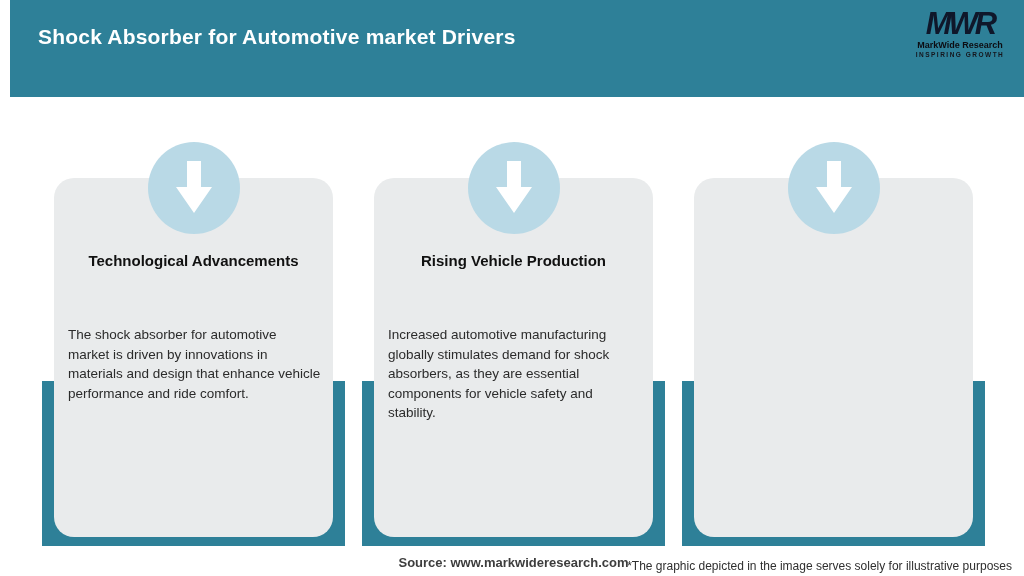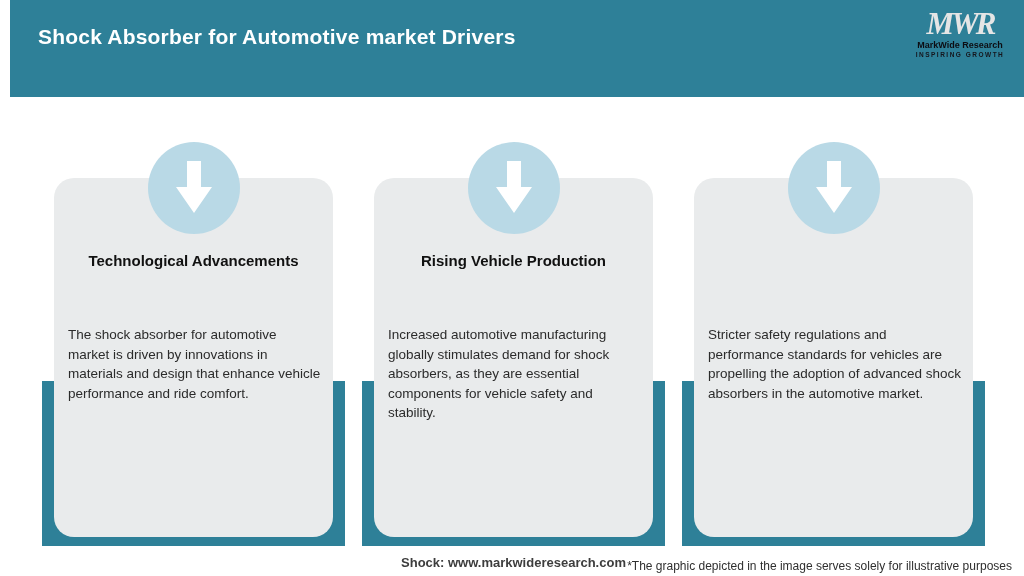--- a/index.html
+++ b/index.html
@@ -15,21 +15,21 @@
   .header-title {
     position: absolute; left: 28px; top: 25px;
     color: #ffffff; font-size: 21px; font-weight: bold; letter-spacing: .2px;
   }
   .logo {
     position: absolute; right: 14px; top: 8px; width: 100px; text-align: center;
     color: #0c0c12;
   }
   .logo-abbr {
     font-size: 31px; font-weight: 800; font-style: italic;
-    letter-spacing: -3px; line-height: 1; color: #e5e5e5; font-family: Liberation Serif, serif;
+    letter-spacing: -3px; line-height: 1; color: #0f172a;
   }
   .logo-name { font-size: 9px; font-weight: bold; margin-top: 1px; color: #0c0c12; }
   .logo-tagline { font-size: 6.5px; font-weight: bold; letter-spacing: 1.5px; margin-top: 1px; color: #15151c; }
 
   
   .card-col { position: absolute; top: 142px; width: 303px; height: 404px; }
   .col-1 { left: 42px; }
   .col-2 { left: 362px; }
   .col-3 { left: 682px; }
 
@@ -105,19 +105,18 @@
   </div>
 
   <div class="card-col col-3">
     <div class="teal-frame"></div>
     <div class="card"></div>
     <div class="icon-circle">
       <svg width="42" height="54" viewBox="0 0 40 54">
         <path d="M13 0 H27 V26 H38 L20 52 L2 26 H13 Z" fill="#ffffff"></path>
       </svg>
     </div>
-    <div class="card-body">Stricter safety regulations and performance standards for vehicles are propelling the adoption of advanced shock absorbers in the automotive market.</div>
   </div>
 
-  <div class="source-line">Shock: www.markwideresearch.com</div>
+  <div class="source-line">Source: www.markwideresearch.com</div>
   <div class="disclaimer">*The graphic depicted in the image serves solely for illustrative purposes</div>
 
 </div>
 
 </body></html>

